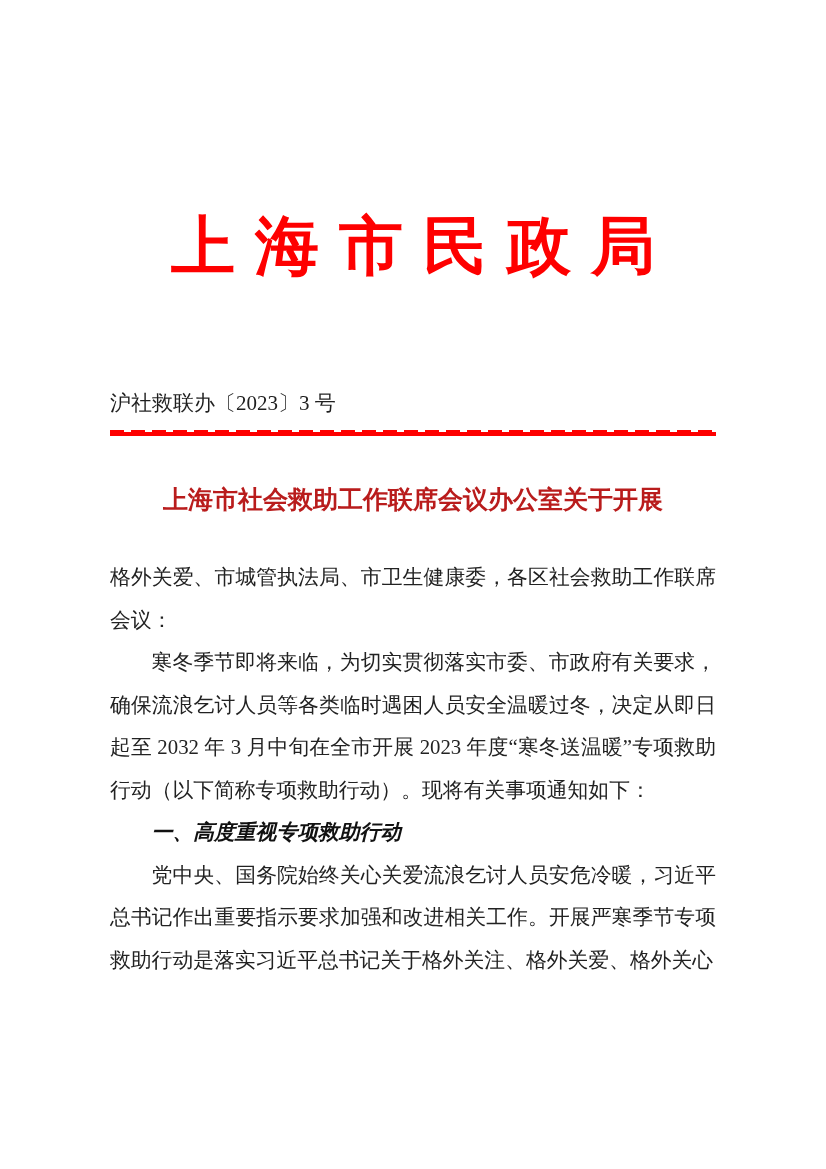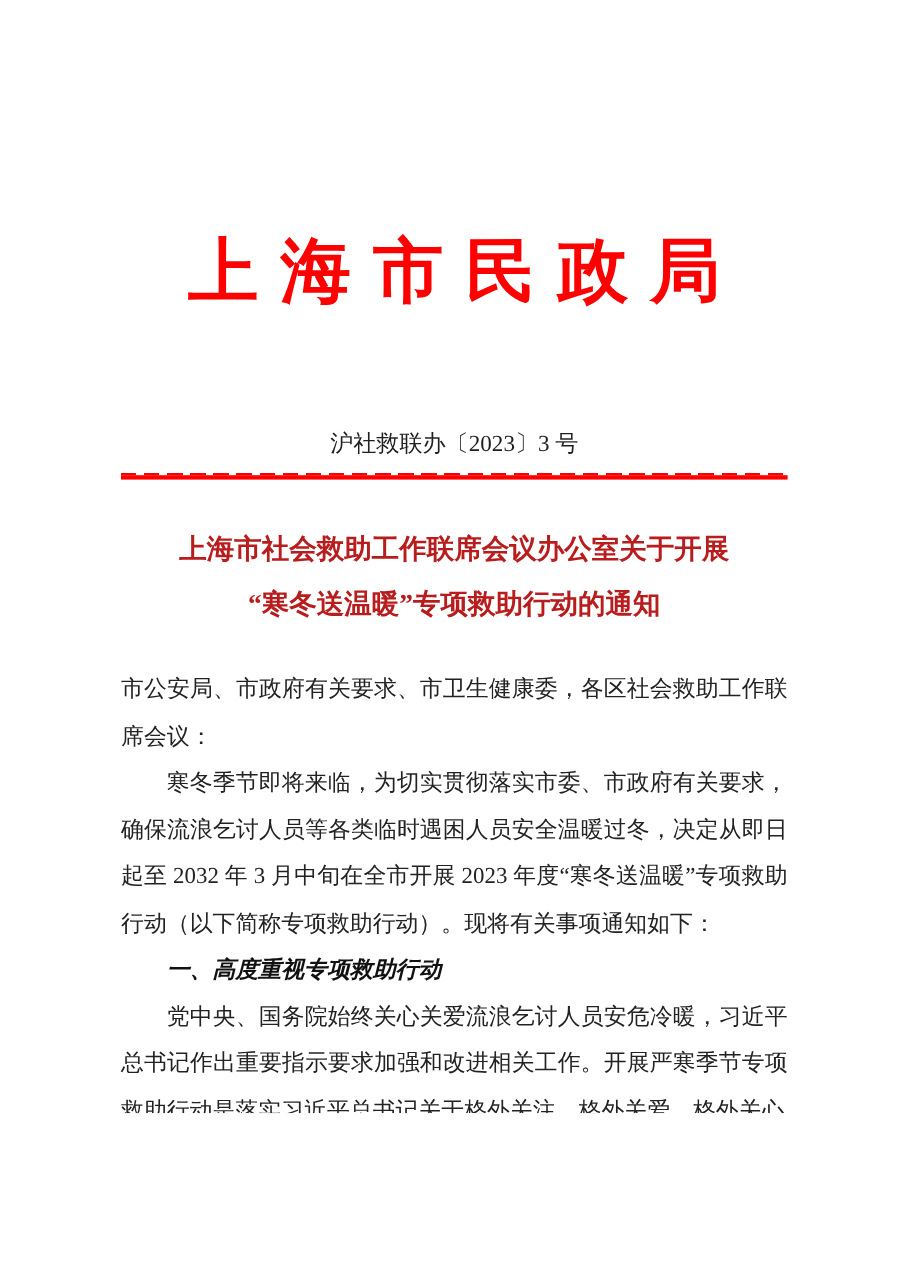--- a/index.html
+++ b/index.html
@@ -28,21 +28,21 @@
     text-align: center;
     letter-spacing: 20px;
     text-indent: 20px;
     white-space: nowrap;
     font-family: "Liberation Serif", "DejaVu Serif", serif;
   }
   .doc-number {
     margin-top: 108px;
     font-size: 21px;
     line-height: 26px;
-    text-align: center;
+    text-align: left;
     color: #1f1f1f;
   }
   .red-line {
     margin-top: 14px;
     width: 100%;
   }
   .red-line .dashes {
     height: 2px;
     background: repeating-linear-gradient(90deg, #fe0000 0 14px, #ffffff 14px 21px);
   }
@@ -101,25 +101,24 @@
 
   <div class="doc-number">沪社救联办〔2023〕3 号</div>
 
   <div class="red-line">
     <div class="dashes"></div>
     <div class="solid"></div>
   </div>
 
   <div class="doc-title">
     <div>上海市社会救助工作联席会议办公室关于开展</div>
-    <div>“寒冬送温暖”专项救助行动的通知</div>
   </div>
 
   <div class="body-text">
-    <p>市公安局、市政府有关要求、市卫生健康委，各区社会救助工作联席会议：</p>
+    <p>格外关爱、市城管执法局、市卫生健康委，各区社会救助工作联席会议：</p>
     <p class="indent">寒冬季节即将来临，为切实贯彻落实市委、市政府有关要求，确保流浪乞讨人员等各类临时遇困人员安全温暖过冬，决定从即日起至 2032 年 3 月中旬在全市开展 2023 年度“寒冬送温暖”专项救助行动（以下简称专项救助行动）。现将有关事项通知如下：</p>
     <p class="section-heading">一、高度重视专项救助行动</p>
     <p class="indent">党中央、国务院始终关心关爱流浪乞讨人员安危冷暖，习近平总书记作出重要指示要求加强和改进相关工作。开展严寒季节专项救助行动是落实习近平总书记关于格外关注、格外关爱、格外关心</p>
   </div>
 
   <div class="page-number">- 1 -</div>
 
 </div>
 
 </body></html>

